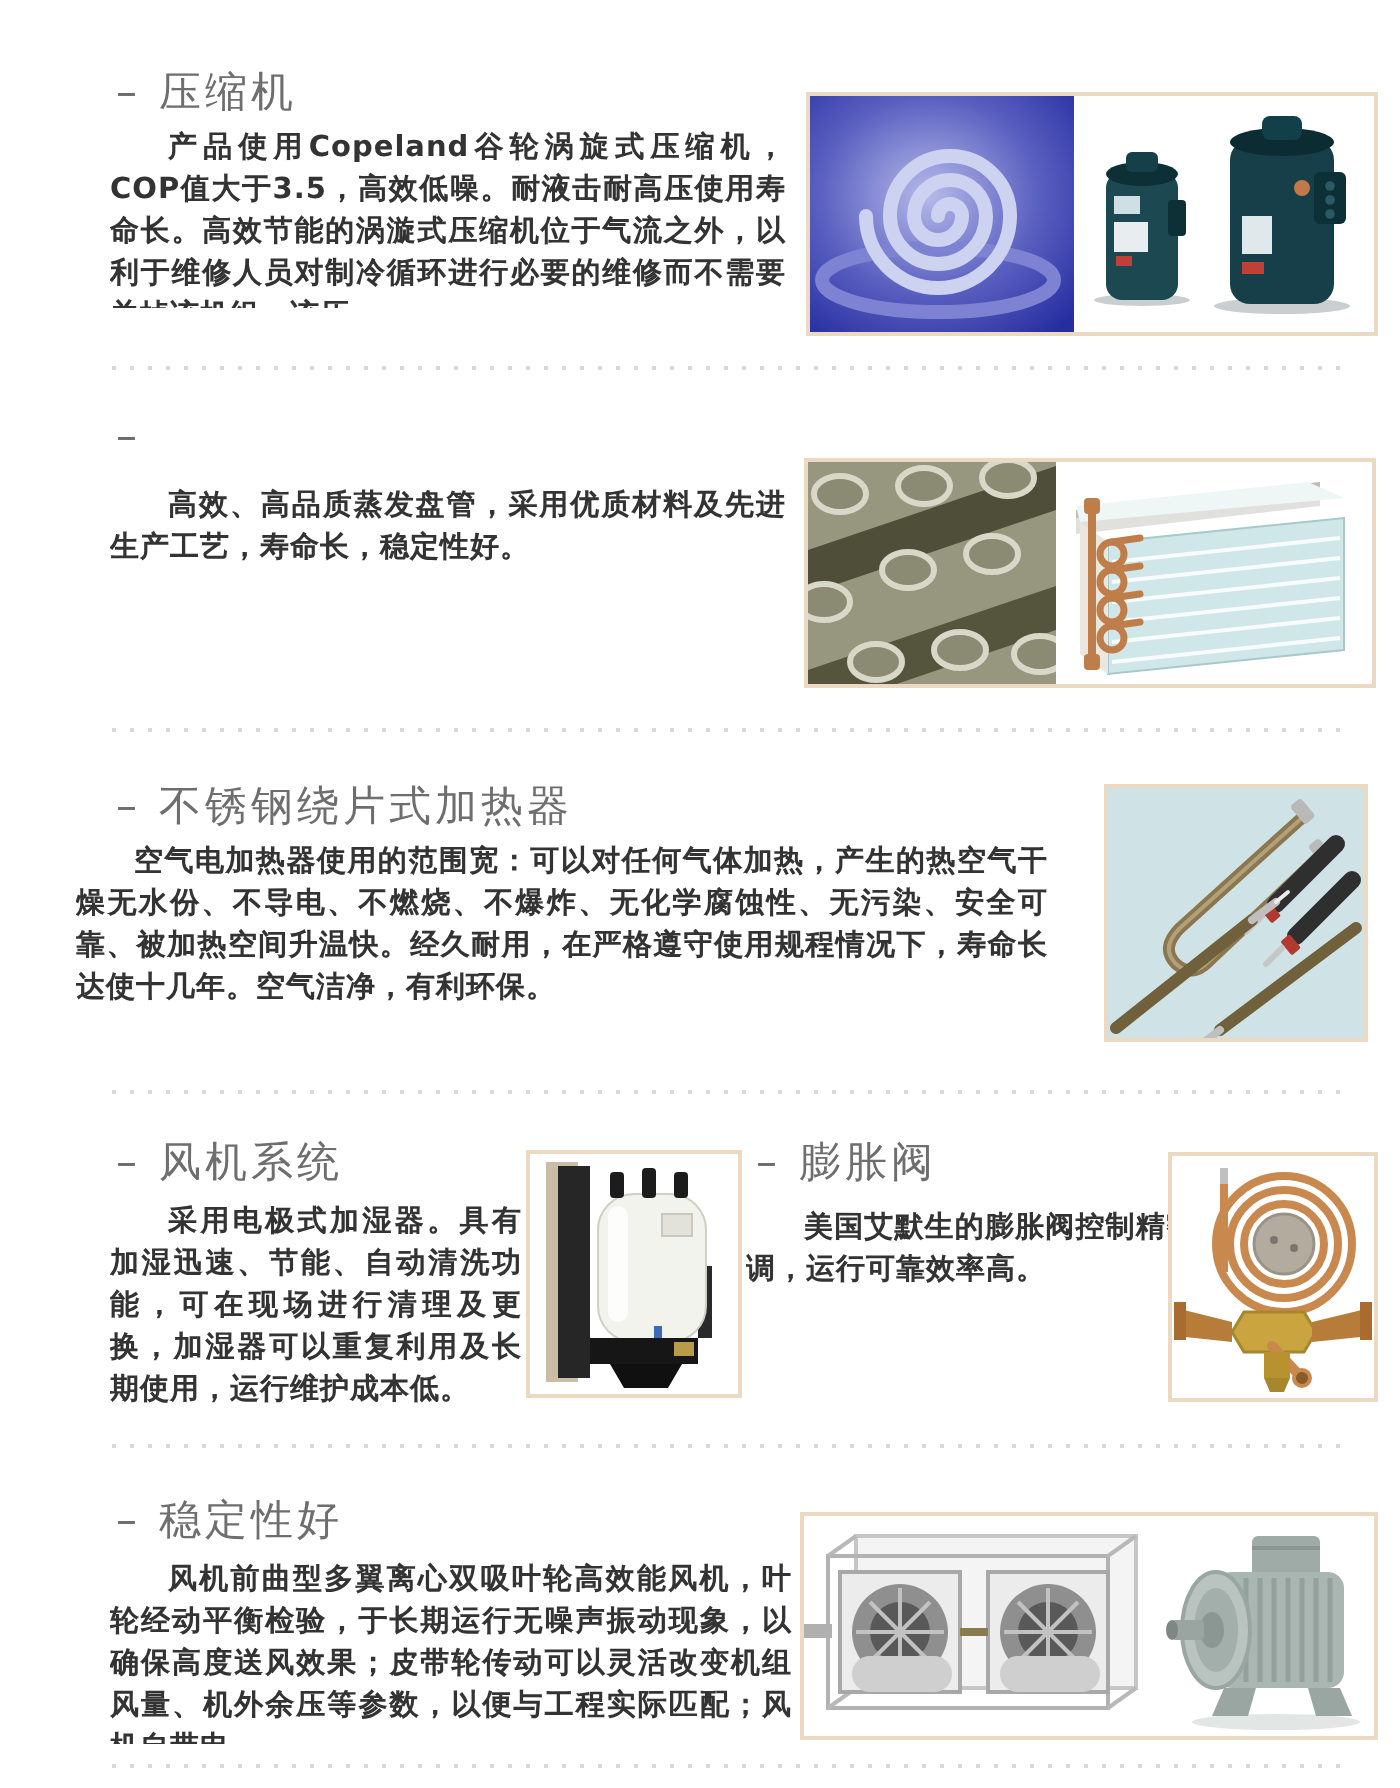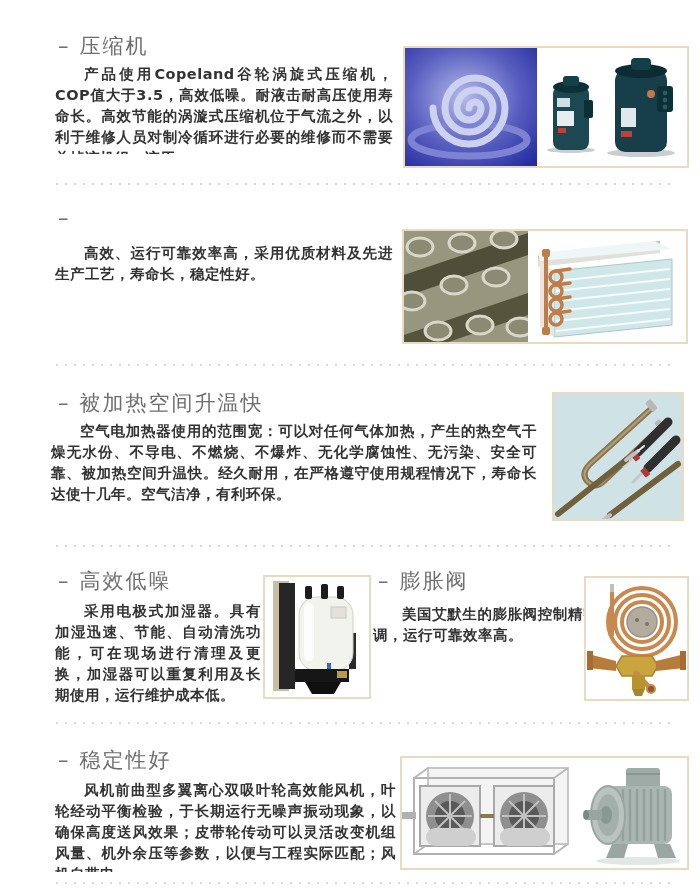--- a/index.html
+++ b/index.html
@@ -61,21 +61,21 @@
       <rect x="216" y="60" width="15" height="19" fill="#dfe8ea"></rect>
       <rect x="216" y="83" width="11" height="6" fill="#c04038"></rect>
     </svg>
   </div>
   <div class="dotsep" style="top:183px;"></div>
 
   <div class="sec-heading" style="left:58px;top:205px;">
     <span class="dash">–</span>
   </div>
   <div class="body-text" style="left:55px;top:243px;width:338px;height:112px;">
-    <p>高效、运行可靠效率高，采用优质材料及先进生产工艺，寿命长，稳定性好。</p>
+    <p>高效、高品质蒸发盘管，采用优质材料及先进生产工艺，寿命长，稳定性好。</p>
   </div>
   <div class="photo" style="left:402px;top:229px;width:286px;height:115px;">
     <svg viewBox="0 0 282 111" preserveAspectRatio="none">
       <rect x="0" y="0" width="124" height="111" fill="#97967e"></rect>
       <polygon points="0,44 124,2 124,24 0,66" fill="#4f4e38"></polygon>
       <polygon points="0,104 124,62 124,84 0,126" fill="#55543c"></polygon>
       <g fill="#8b8a72" stroke="#d8d8c8" stroke-width="3">
         <ellipse cx="16" cy="16" rx="13" ry="9"></ellipse>
           <ellipse cx="58" cy="12" rx="13" ry="9"></ellipse>
           <ellipse cx="100" cy="8" rx="13" ry="9"></ellipse>
@@ -114,23 +114,23 @@
           <line x1="152" y1="82" x2="166" y2="80"></line>
       </g>
       <rect x="138" y="18" width="8" height="8" rx="2" fill="#bf7d4a"></rect>
       <rect x="138" y="96" width="8" height="8" rx="2" fill="#bf7d4a"></rect>
     </svg>
   </div>
   <div class="dotsep" style="top:364px;"></div>
 
   <div class="sec-heading" style="left:58px;top:390px;">
     <span class="dash">–</span>
-    <span>被加热空间升温快</span>
-  </div>
-  <div class="body-text" style="left:51px;top:421px;width:486px;height:92px;">
+    <span>不锈钢绕片式加热器</span>
+  </div>
+  <div class="body-text" style="left:38px;top:421px;width:486px;height:92px;">
     <p>空气电加热器使用的范围宽：可以对任何气体加热，产生的热空气干燥无水份、不导电、不燃烧、不爆炸、无化学腐蚀性、无污染、安全可靠、被加热空间升温快。经久耐用，在严格遵守使用规程情况下，寿命长达使十几年。空气洁净，有利环保。</p>
   </div>
   <div class="photo" style="left:552px;top:392px;width:132px;height:129px;">
     <svg viewBox="0 0 128 125" preserveAspectRatio="none">
       <rect x="0" y="0" width="128" height="125" fill="#cfe2e6"></rect>
       <path d="M98 14 L36 70 Q26 80 34 88 Q42 95 50 87 L106 34" fill="none" stroke="#8a7750" stroke-width="6" stroke-linecap="round"></path>
       <path d="M98 14 L36 70 Q26 80 34 88 Q42 95 50 87 L106 34" fill="none" stroke="#c3b28a" stroke-width="2" stroke-linecap="round" opacity="0.7"></path>
       <rect x="94" y="6" width="7" height="12" rx="2" fill="#b9b9b9" transform="rotate(-40 97 12)"></rect>
       <rect x="103" y="26" width="7" height="12" rx="2" fill="#b9b9b9" transform="rotate(-40 106 32)"></rect>
       <line x1="114" y1="28" x2="84" y2="58" stroke="#2f2f2f" stroke-width="9" stroke-linecap="round"></line>
@@ -143,21 +143,21 @@
       <line x1="72" y1="66" x2="84" y2="57" stroke="#bfbfbf" stroke-width="4" stroke-linecap="round"></line>
       <line x1="84" y1="57" x2="90" y2="52" stroke="#ececec" stroke-width="2" stroke-linecap="round"></line>
       <line x1="56" y1="121" x2="124" y2="70" stroke="#70603c" stroke-width="6" stroke-linecap="round"></line>
       <line x1="56" y1="121" x2="47" y2="128" stroke="#bfbfbf" stroke-width="4" stroke-linecap="round"></line>
     </svg>
   </div>
   <div class="dotsep" style="top:545px;"></div>
 
   <div class="sec-heading" style="left:58px;top:568px;">
     <span class="dash">–</span>
-    <span>高效低噪</span>
+    <span>风机系统</span>
   </div>
   <div class="body-text" style="left:55px;top:601px;width:206px;height:110px;">
     <p>采用电极式加湿器。具有加湿迅速、节能、自动清洗功能，可在现场进行清理及更换，加湿器可以重复利用及长期使用，运行维护成本低。</p>
   </div>
   <div class="photo" style="left:263px;top:575px;width:108px;height:124px;">
     <svg viewBox="0 0 104 120" preserveAspectRatio="none">
       <rect x="0" y="0" width="104" height="120" fill="#ffffff"></rect>
       <rect x="8" y="4" width="16" height="110" fill="#c9bda6"></rect>
       <rect x="14" y="6" width="16" height="106" fill="#262626"></rect>
       <rect x="84" y="56" width="7" height="36" fill="#2a2a2a"></rect>

